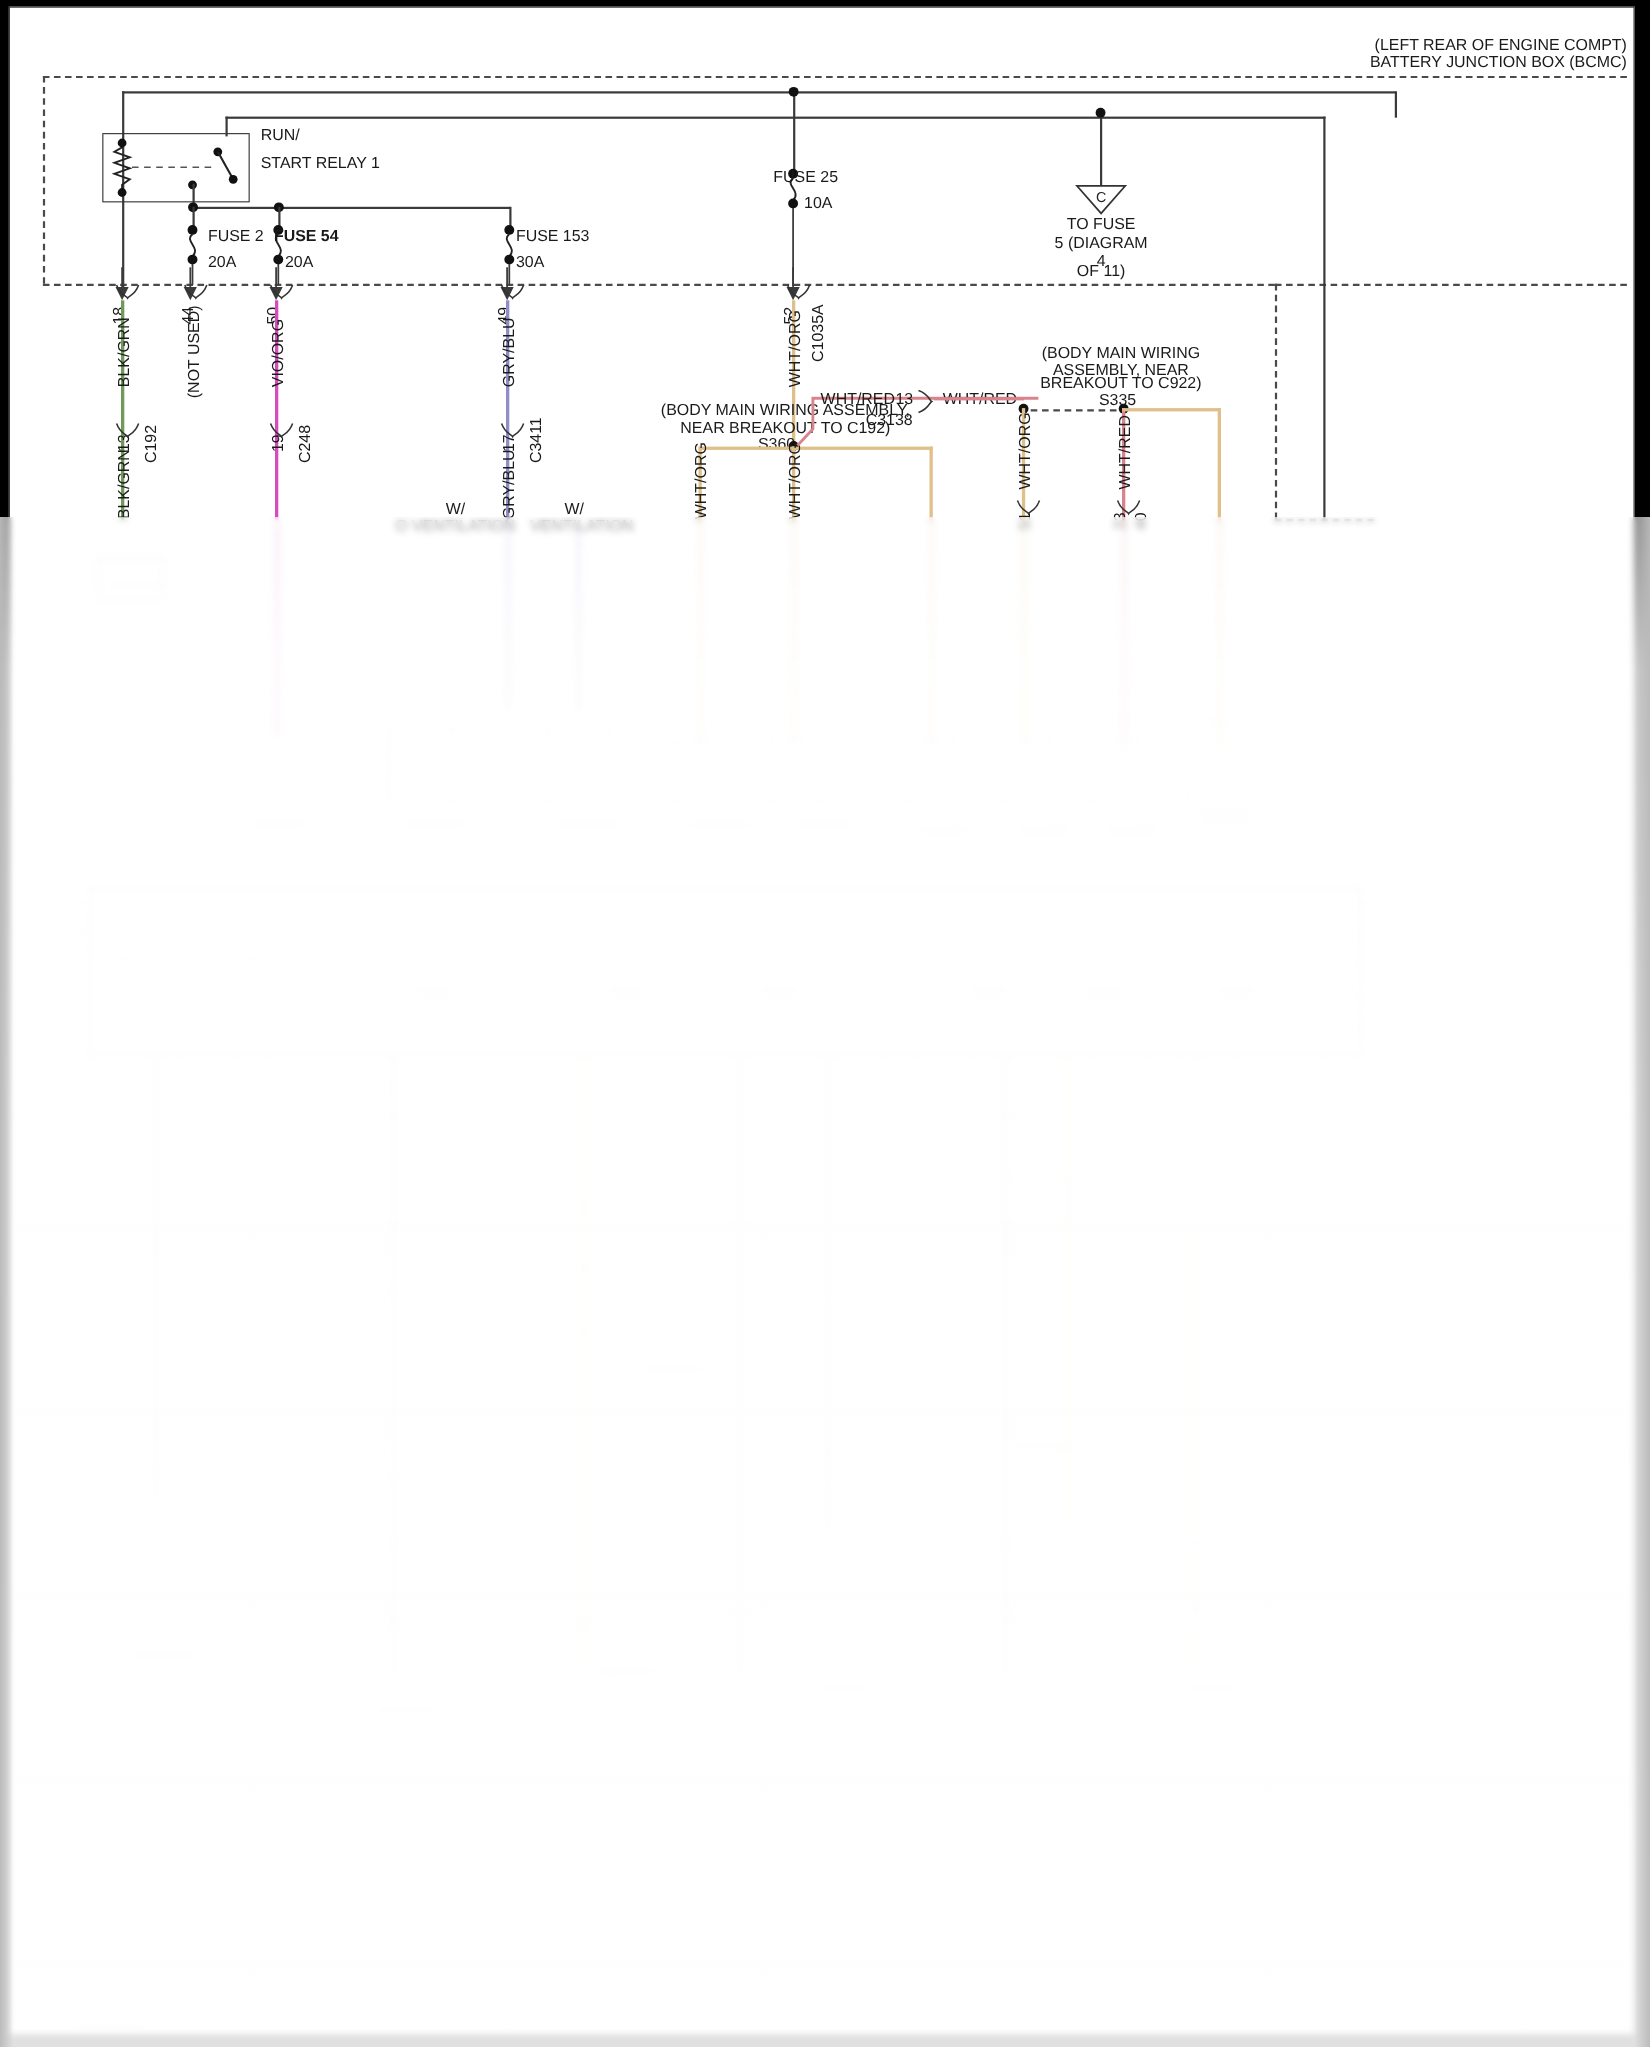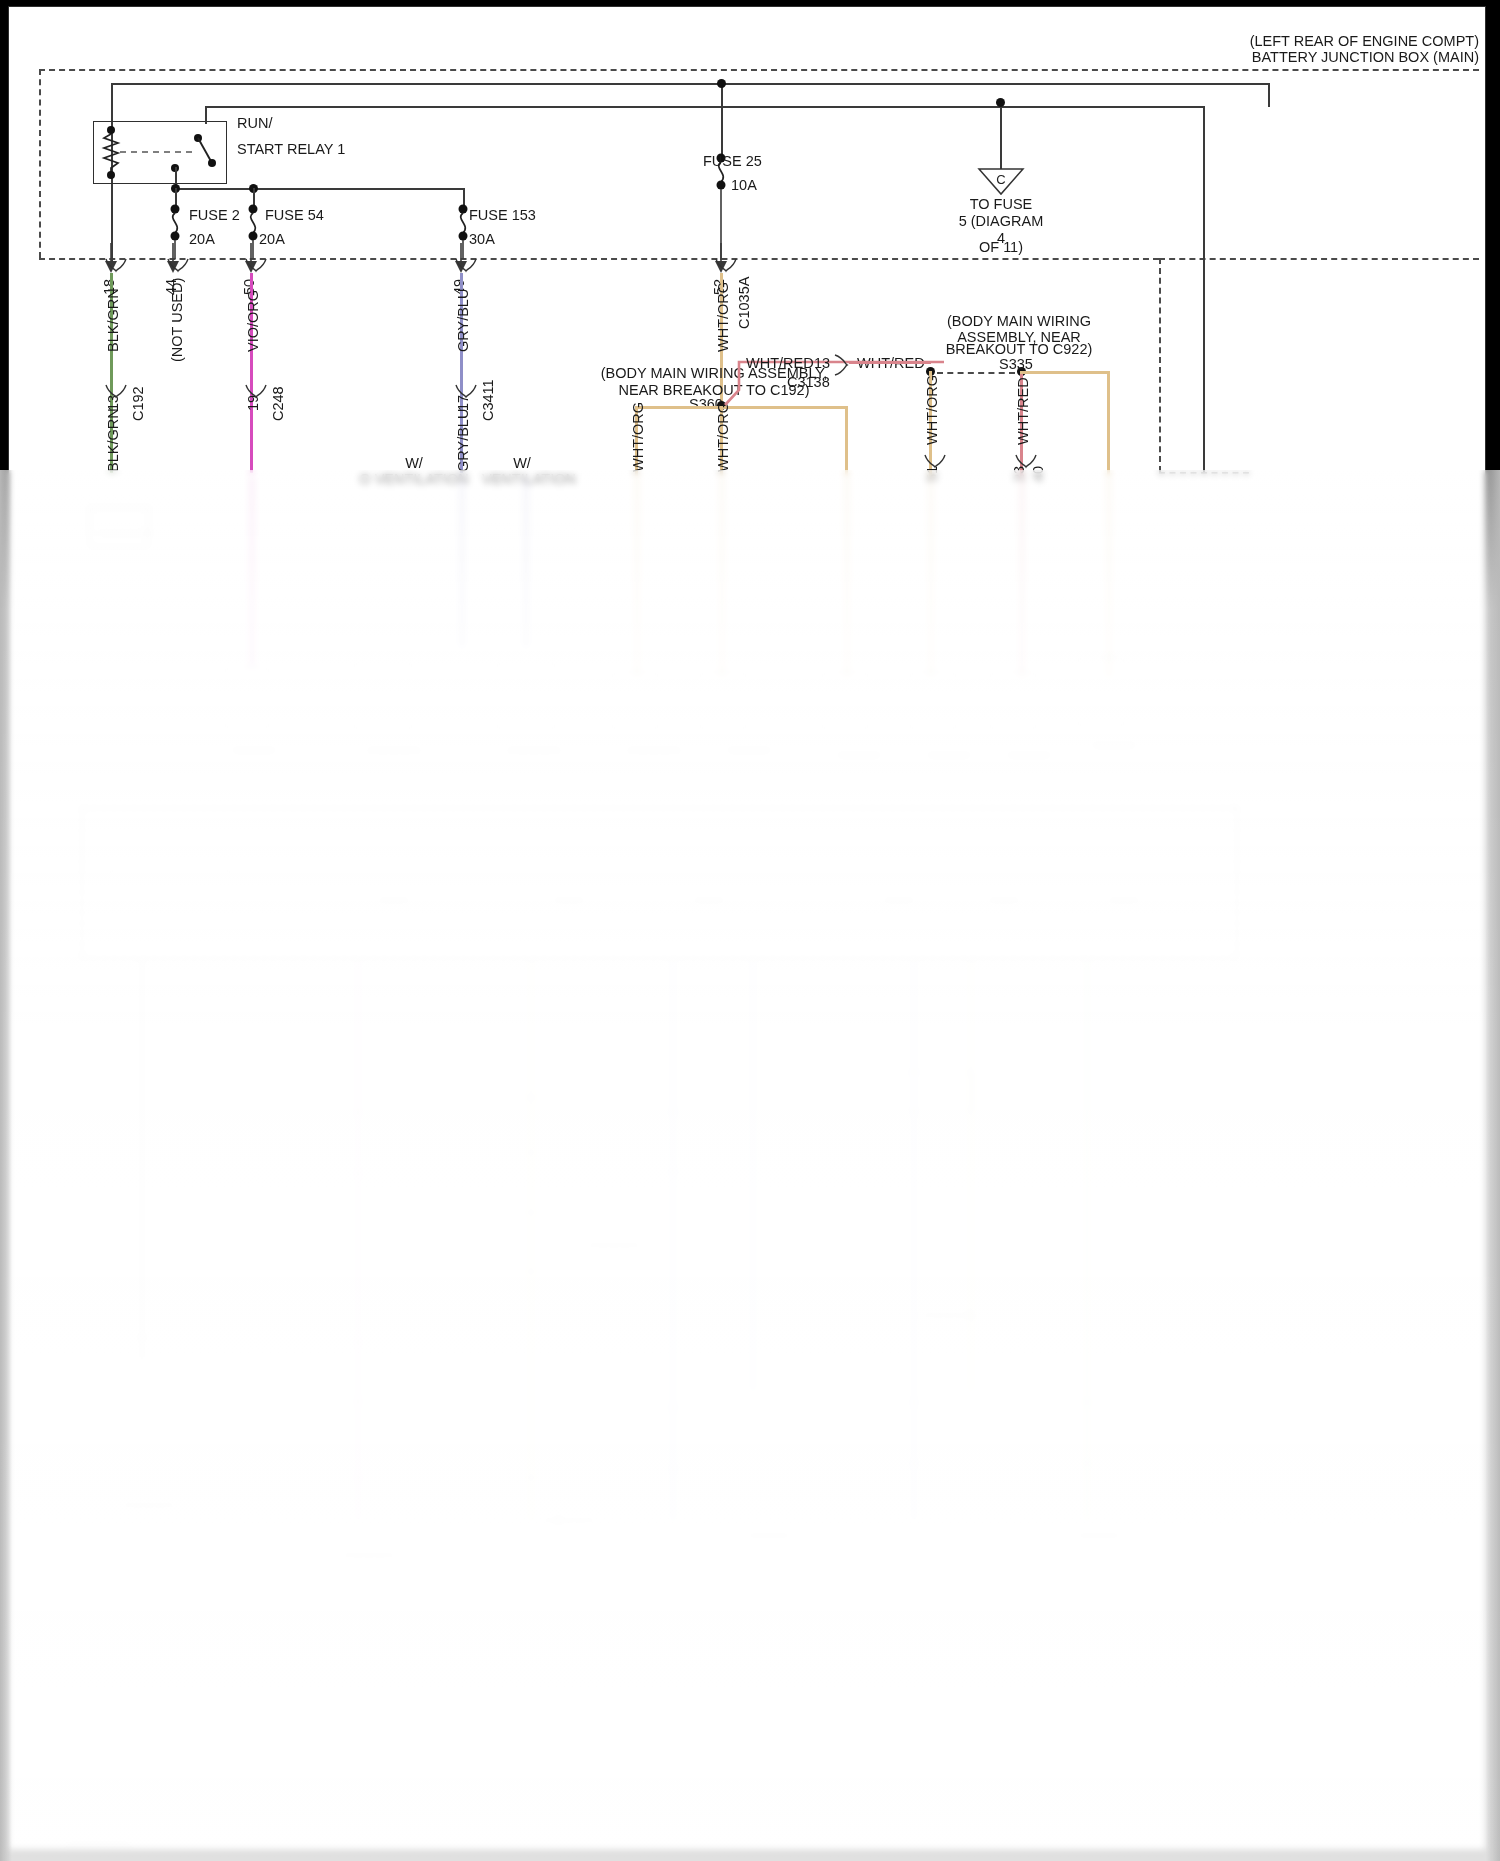--- a/index.html
+++ b/index.html
@@ -49,21 +49,21 @@
   .gtxt{position:absolute;color:#8c8c8c;font-size:11px;white-space:pre;text-align:center;}
 </style>
 </head>
 <body>
 
 <div id="page">
 
   <div id="sheet">
 
     <div class="tx" style="left:1030px;top:26px;text-align:right;width:440px;">(LEFT REAR OF ENGINE COMPT)</div>
-    <div class="tx" style="left:1030px;top:42px;text-align:right;width:440px;">BATTERY JUNCTION BOX (MAIN)</div>
+    <div class="tx" style="left:1030px;top:42px;text-align:right;width:440px;">BATTERY JUNCTION BOX (BCMC)</div>
 
     <div class="dash-h" style="left:30px;top:62px;width:1440px;"></div>
     <div class="dash-v" style="left:30px;top:62px;height:189px;"></div>
     <div class="dash-h" style="left:30px;top:251px;width:1120px;"></div>
     <div class="dash-h" style="left:1150px;top:251px;width:320px;"></div>
     <div class="dash-v" style="left:1150px;top:251px;height:214px;"></div>
     <div class="dash-h" style="left:1150px;top:465px;width:90px;"></div>
 
     <div class="ln h" style="left:102px;top:76px;width:1158px;"></div>
     <div class="ln v" style="left:1259px;top:76px;height:24px;"></div>
@@ -114,21 +114,21 @@
     </svg>
     <div class="tx" style="left:180px;top:200px;">FUSE 2</div>
     <div class="tx" style="left:180px;top:224px;">20A</div>
 
     <svg style="position:absolute;left:230px;top:196px;" width="32" height="60">
       <circle cx="14" cy="6" r="4.5" fill="#111"></circle>
       <path d="M14,10 C6,16 22,22 14,30" stroke="#222" stroke-width="1.7" fill="none"></path>
       <circle cx="14" cy="33" r="4.5" fill="#111"></circle>
       <line x1="14" y1="37" x2="14" y2="56" stroke="#3a3a3a" stroke-width="1.6"></line>
     </svg>
-    <div class="tx" style="left:256px;top:200px;">FUSE 54</div>
+    <div class="tx" style="left:240px;top:200px;font-weight:bold;">FUSE 54</div>
     <div class="tx" style="left:250px;top:224px;">20A</div>
 
     <svg style="position:absolute;left:440px;top:196px;" width="32" height="60">
       <circle cx="14" cy="6" r="4.5" fill="#111"></circle>
       <path d="M14,10 C6,16 22,22 14,30" stroke="#222" stroke-width="1.7" fill="none"></path>
       <circle cx="14" cy="33" r="4.5" fill="#111"></circle>
       <line x1="14" y1="37" x2="14" y2="56" stroke="#3a3a3a" stroke-width="1.6"></line>
     </svg>
     <div class="tx" style="left:460px;top:200px;">FUSE 153</div>
     <div class="tx" style="left:460px;top:224px;">30A</div>

